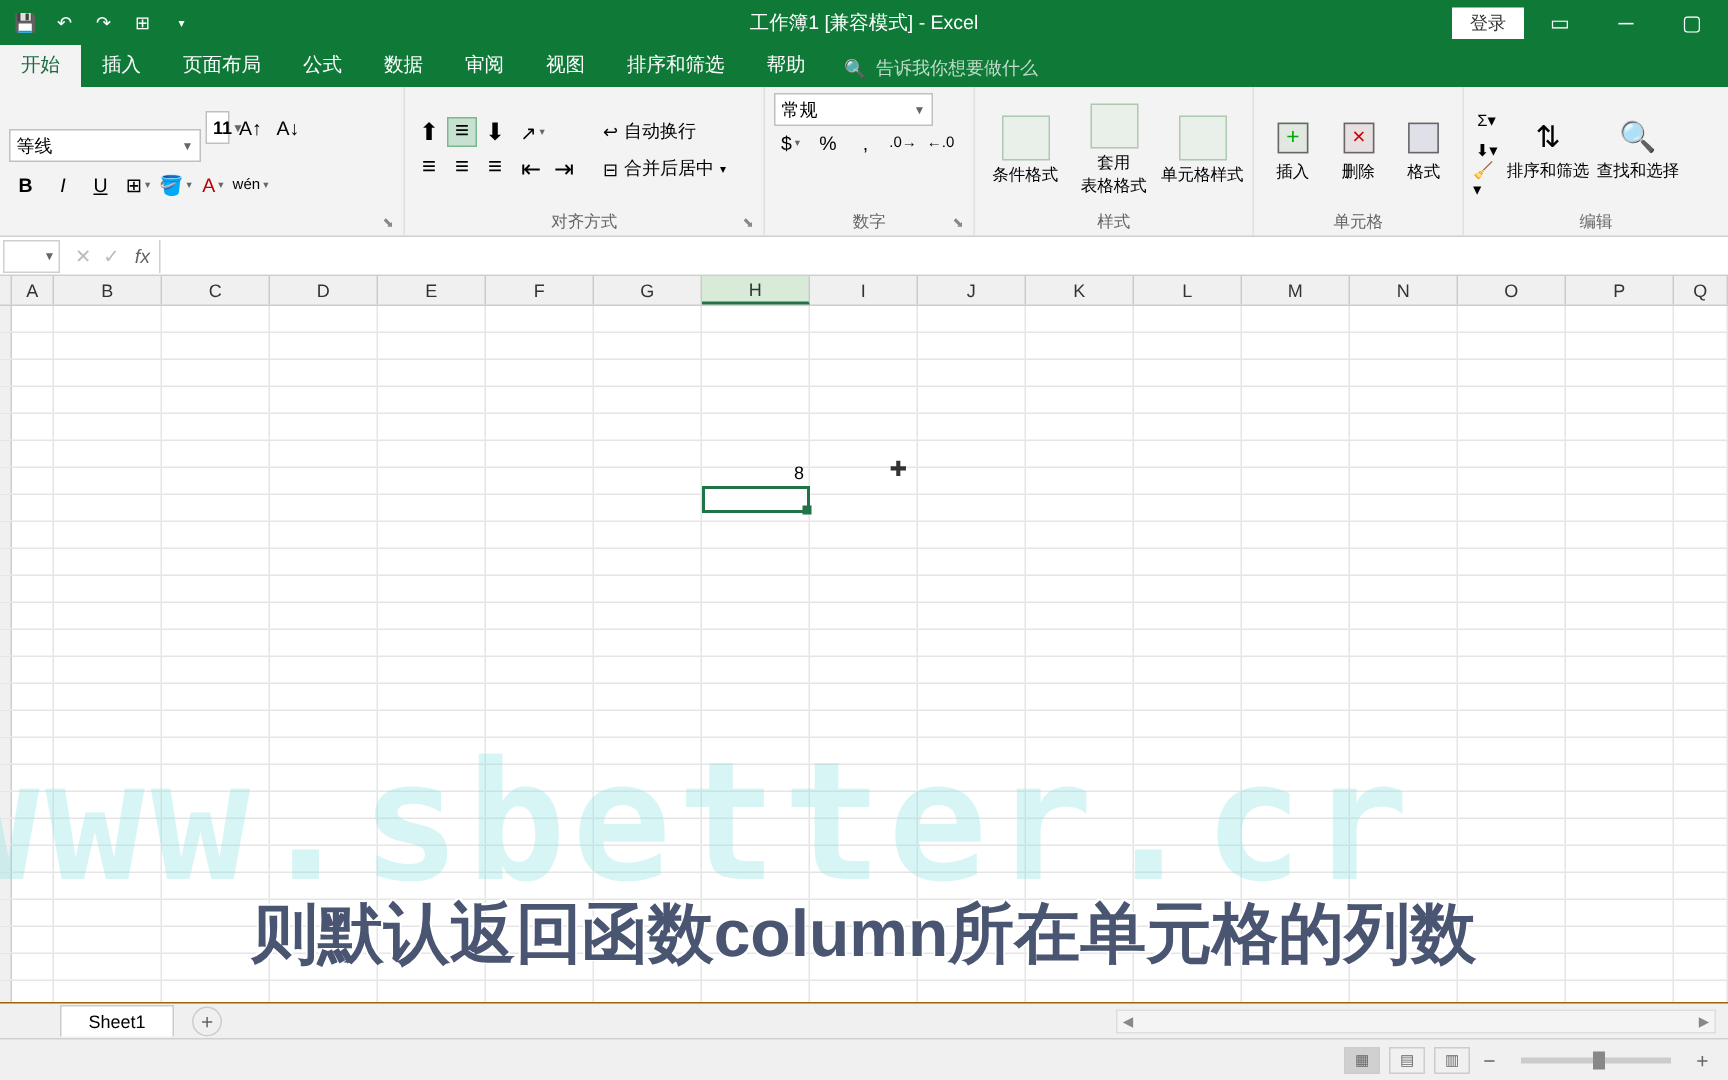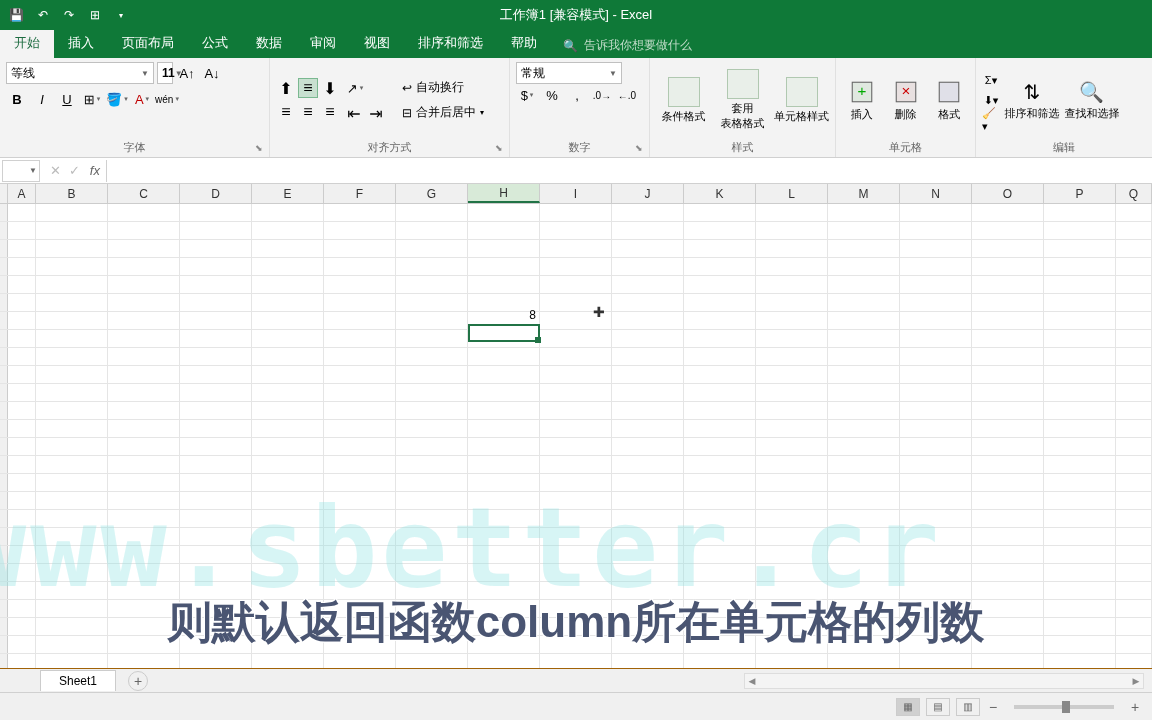--- a/index.html
+++ b/index.html
@@ -25,21 +25,21 @@
     .ribbon { height: 100px; background: #f3f3f3; border-bottom: 1px solid #d0d0d0; display: flex; }
     .group { border-right: 1px solid #e0e0e0; padding: 4px 6px 2px 6px; display: flex; flex-direction: column; justify-content: space-between; position: relative; }
     .group-content { flex: 1; display: flex; align-items: center; gap: 4px; }
     .group-label { text-align: center; font-size: 11px; color: #666; padding-top: 2px; position: relative; }
     .group-launcher { position: absolute; right: 2px; bottom: 2px; width: 12px; height: 12px; font-size: 9px; color: #888; cursor: pointer; }
     
     
     .font-group .top-row, .font-group .bot-row { display: flex; gap: 3px; align-items: center; }
     .font-group .col { display: flex; flex-direction: column; gap: 4px; }
     .combo { border: 1px solid #c0c0c0; background: #fff; height: 22px; font-size: 12px; display: flex; align-items: center; padding: 0 4px; }
-    .font-name { width: 148px; }
+    .font-name { width: 128px; margin-top: 24px; }
     .font-size { width: 16px; font-weight: bold; }
     .dropdown-arrow { font-size: 8px; color: #666; margin-left: auto; }
     .rb-btn { width: 22px; height: 22px; display: flex; align-items: center; justify-content: center; cursor: pointer; font-size: 13px; }
     .rb-btn.small-arrow::after { content: "▾"; font-size: 7px; margin-left: 2px; color: #666; }
     
     
     .align-group .col { display: flex; flex-direction: column; gap: 4px; }
     .align-row { display: flex; gap: 2px; }
     .align-btn { width: 20px; height: 20px; display: flex; align-items: center; justify-content: center; cursor: pointer; }
     .align-btn.active { background: #c8e0d0; border: 1px solid #7ab890; }
@@ -120,20 +120,26 @@
 
 <div class="title-bar">
   <div class="title-left">
     <span class="qat-btn">💾</span>
     <span class="qat-btn">↶</span>
     <span class="qat-btn">↷</span>
     <span class="qat-btn">⊞</span>
     <span class="qat-btn" style="font-size:8px">▾</span>
   </div>
   <div class="title-center">工作簿1  [兼容模式]  -  Excel</div>
+  <div class="title-right">
+    <span class="login-btn">登录</span>
+    <span class="win-btn">▭</span>
+    <span class="win-btn">─</span>
+    <span class="win-btn">▢</span>
+  </div>
 </div>
 
 <div class="ribbon-tabs">
   <div class="tab active">开始</div>
   <div class="tab">插入</div>
   <div class="tab">页面布局</div>
   <div class="tab">公式</div>
   <div class="tab">数据</div>
   <div class="tab">审阅</div>
   <div class="tab">视图</div>
@@ -170,21 +176,20 @@
           </span>
         <span class="rb-btn">
             <u>U</u>
           </span>
         <span class="rb-btn small-arrow">⊞</span>
         <span class="rb-btn small-arrow" style="color:#ffc000">🪣</span>
         <span class="rb-btn small-arrow" style="color:#c00000">A</span>
         <span class="rb-btn small-arrow" style="font-size:10px">wén</span>
       </div>
     </div>
-    <div class="group-label">字体</div>
     <span class="group-launcher">⬊</span>
   </div>
 
   <div class="group align-group" style="width:240px">
     <div class="group-content">
       <div class="col">
         <div class="align-row">
           <span class="align-btn">⬆</span>
           <span class="align-btn active">≡</span>
           <span class="align-btn">⬇</span>

